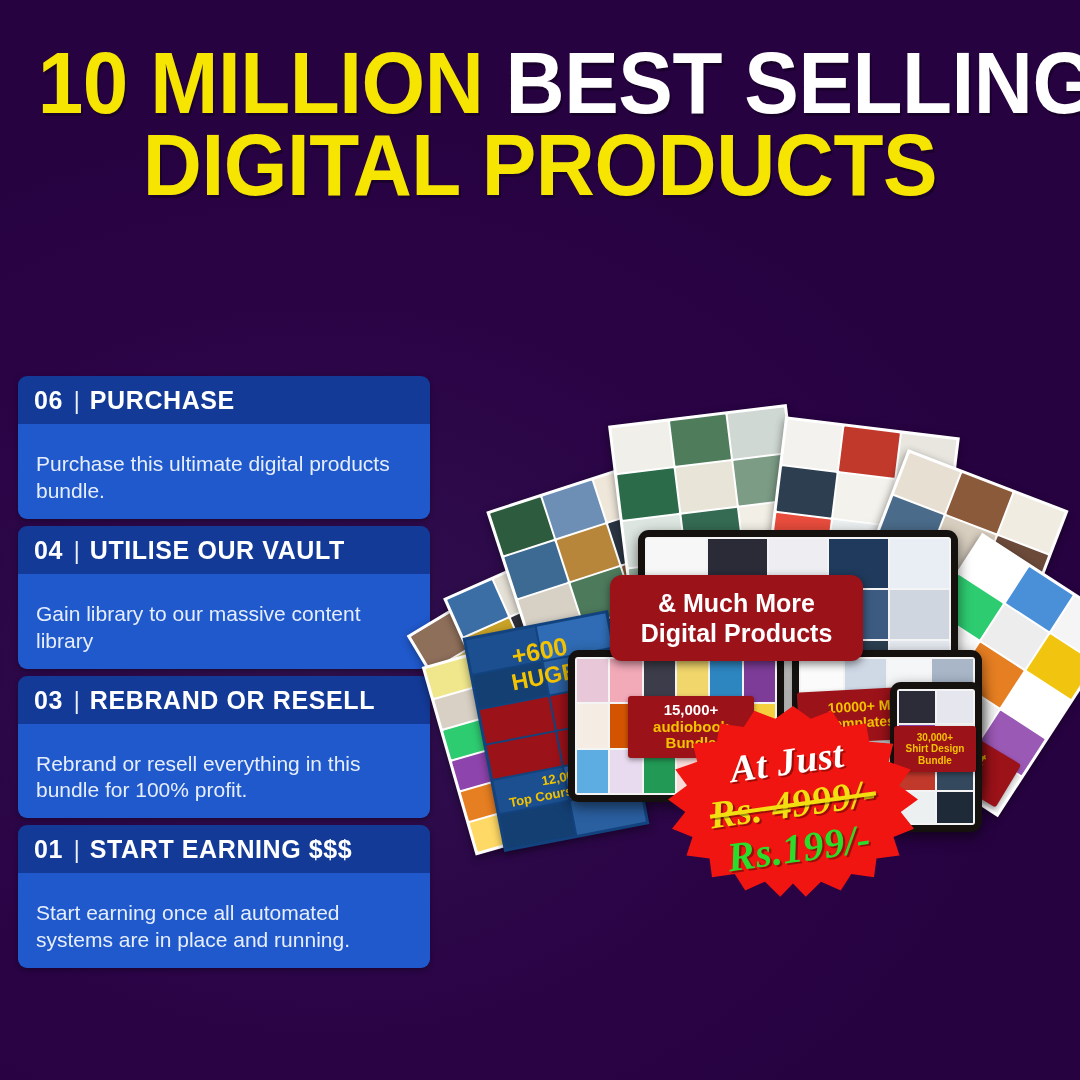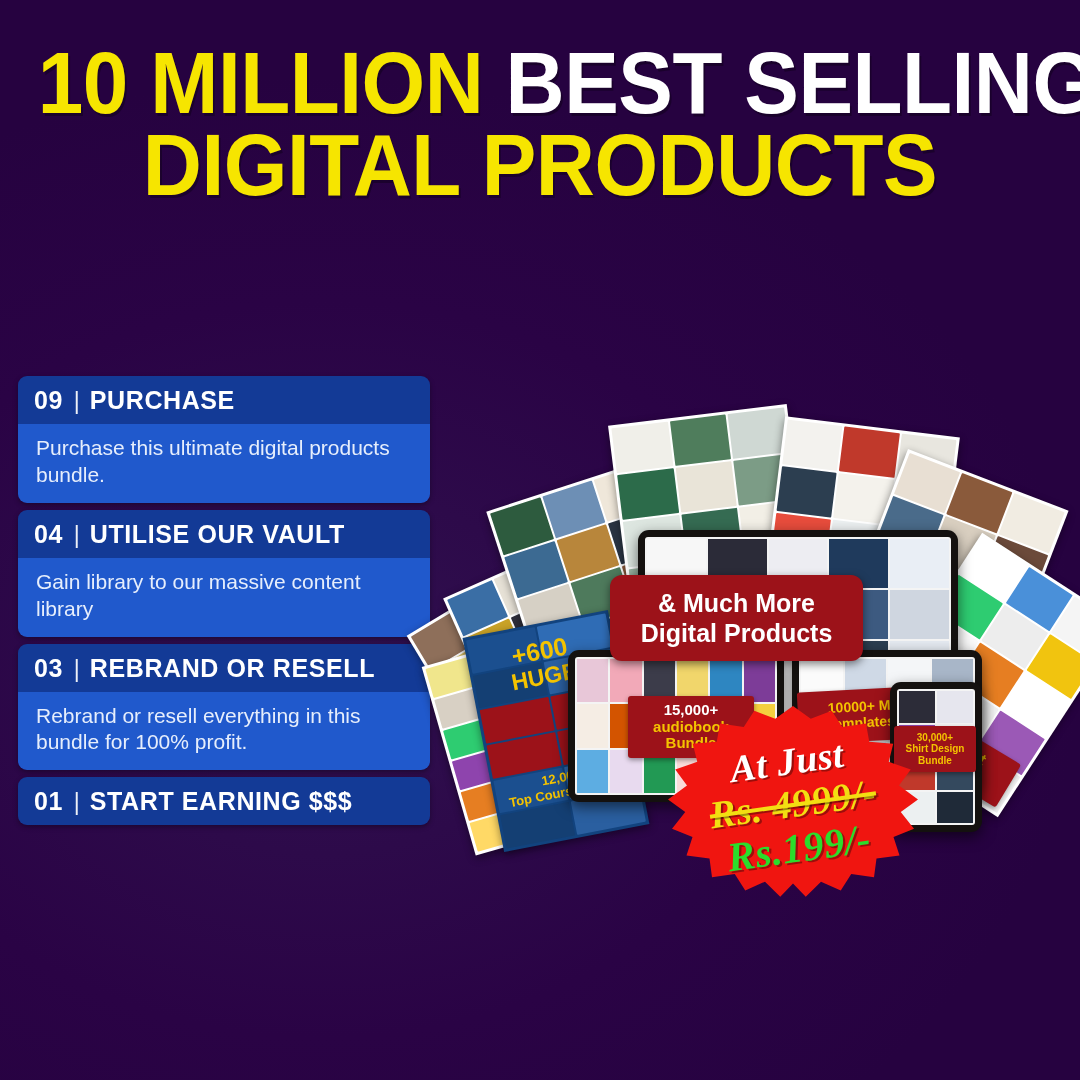--- a/index.html
+++ b/index.html
@@ -64,21 +64,21 @@
   }
   .step-num{
     color:#ffffff;font-size:25px;font-weight:bold;letter-spacing:0.5px;
   }
   .step-sep{color:#ffffff;font-size:23px;margin:0 10px 0 11px;opacity:.93;}
   .step-title{
     color:#ffffff;font-size:25px;font-weight:bold;letter-spacing:0.6px;
     font-family:"Liberation Sans Narrow","Liberation Sans",sans-serif;
   }
   .step-body{
-    background:#2059CC;padding:11px 18px 14px 18px;
+    background:#2059CC;padding:27px 18px 14px 18px;
     color:#e6eefc;font-size:21px;line-height:1.28;
   }
 
   
   .collage{position:absolute;left:440px;top:382px;width:640px;height:580px;}
   .card{
     position:absolute;background:#ffffff;
     box-shadow:0 3px 9px rgba(0,0,0,0.45);
     overflow:hidden;
   }
@@ -160,21 +160,21 @@
   <div class="headline">
     <span class="hl-line"><span class="hl-yellow">10 MILLION</span> <span class="hl-white">BEST SELLING</span></span>
     <span class="hl-line hl-yellow">DIGITAL PRODUCTS</span>
   </div>
 
 
   <div class="steps">
 
     <div class="step">
       <div class="step-head">
-        <span class="step-num">09</span>
+        <span class="step-num">06</span>
         <span class="step-sep">|</span>
         <span class="step-title">PURCHASE</span>
       </div>
       <div class="step-body">Purchase this ultimate digital products bundle.</div>
     </div>
 
     <div class="step">
       <div class="step-head">
         <span class="step-num">04</span>
         <span class="step-sep">|</span>
@@ -191,20 +191,21 @@
       </div>
       <div class="step-body">Rebrand or resell everything in this bundle for 100% profit.</div>
     </div>
 
     <div class="step">
       <div class="step-head">
         <span class="step-num">01</span>
         <span class="step-sep">|</span>
         <span class="step-title">START EARNING $$$</span>
       </div>
+      <div class="step-body">Start earning once all automated systems are in place and running.</div>
     </div>
 
   </div>
 
   <div class="collage">
 
     <div class="card" style="left:10px;top:200px;width:150px;height:210px;transform:rotate(-31deg);">
       <div class="thumbs" style="grid-template-columns:repeat(3,1fr);grid-template-rows:repeat(5,1fr);">
         <i style="background:#8e6f5a"></i>
           <i style="background:#2f4a7a"></i>

